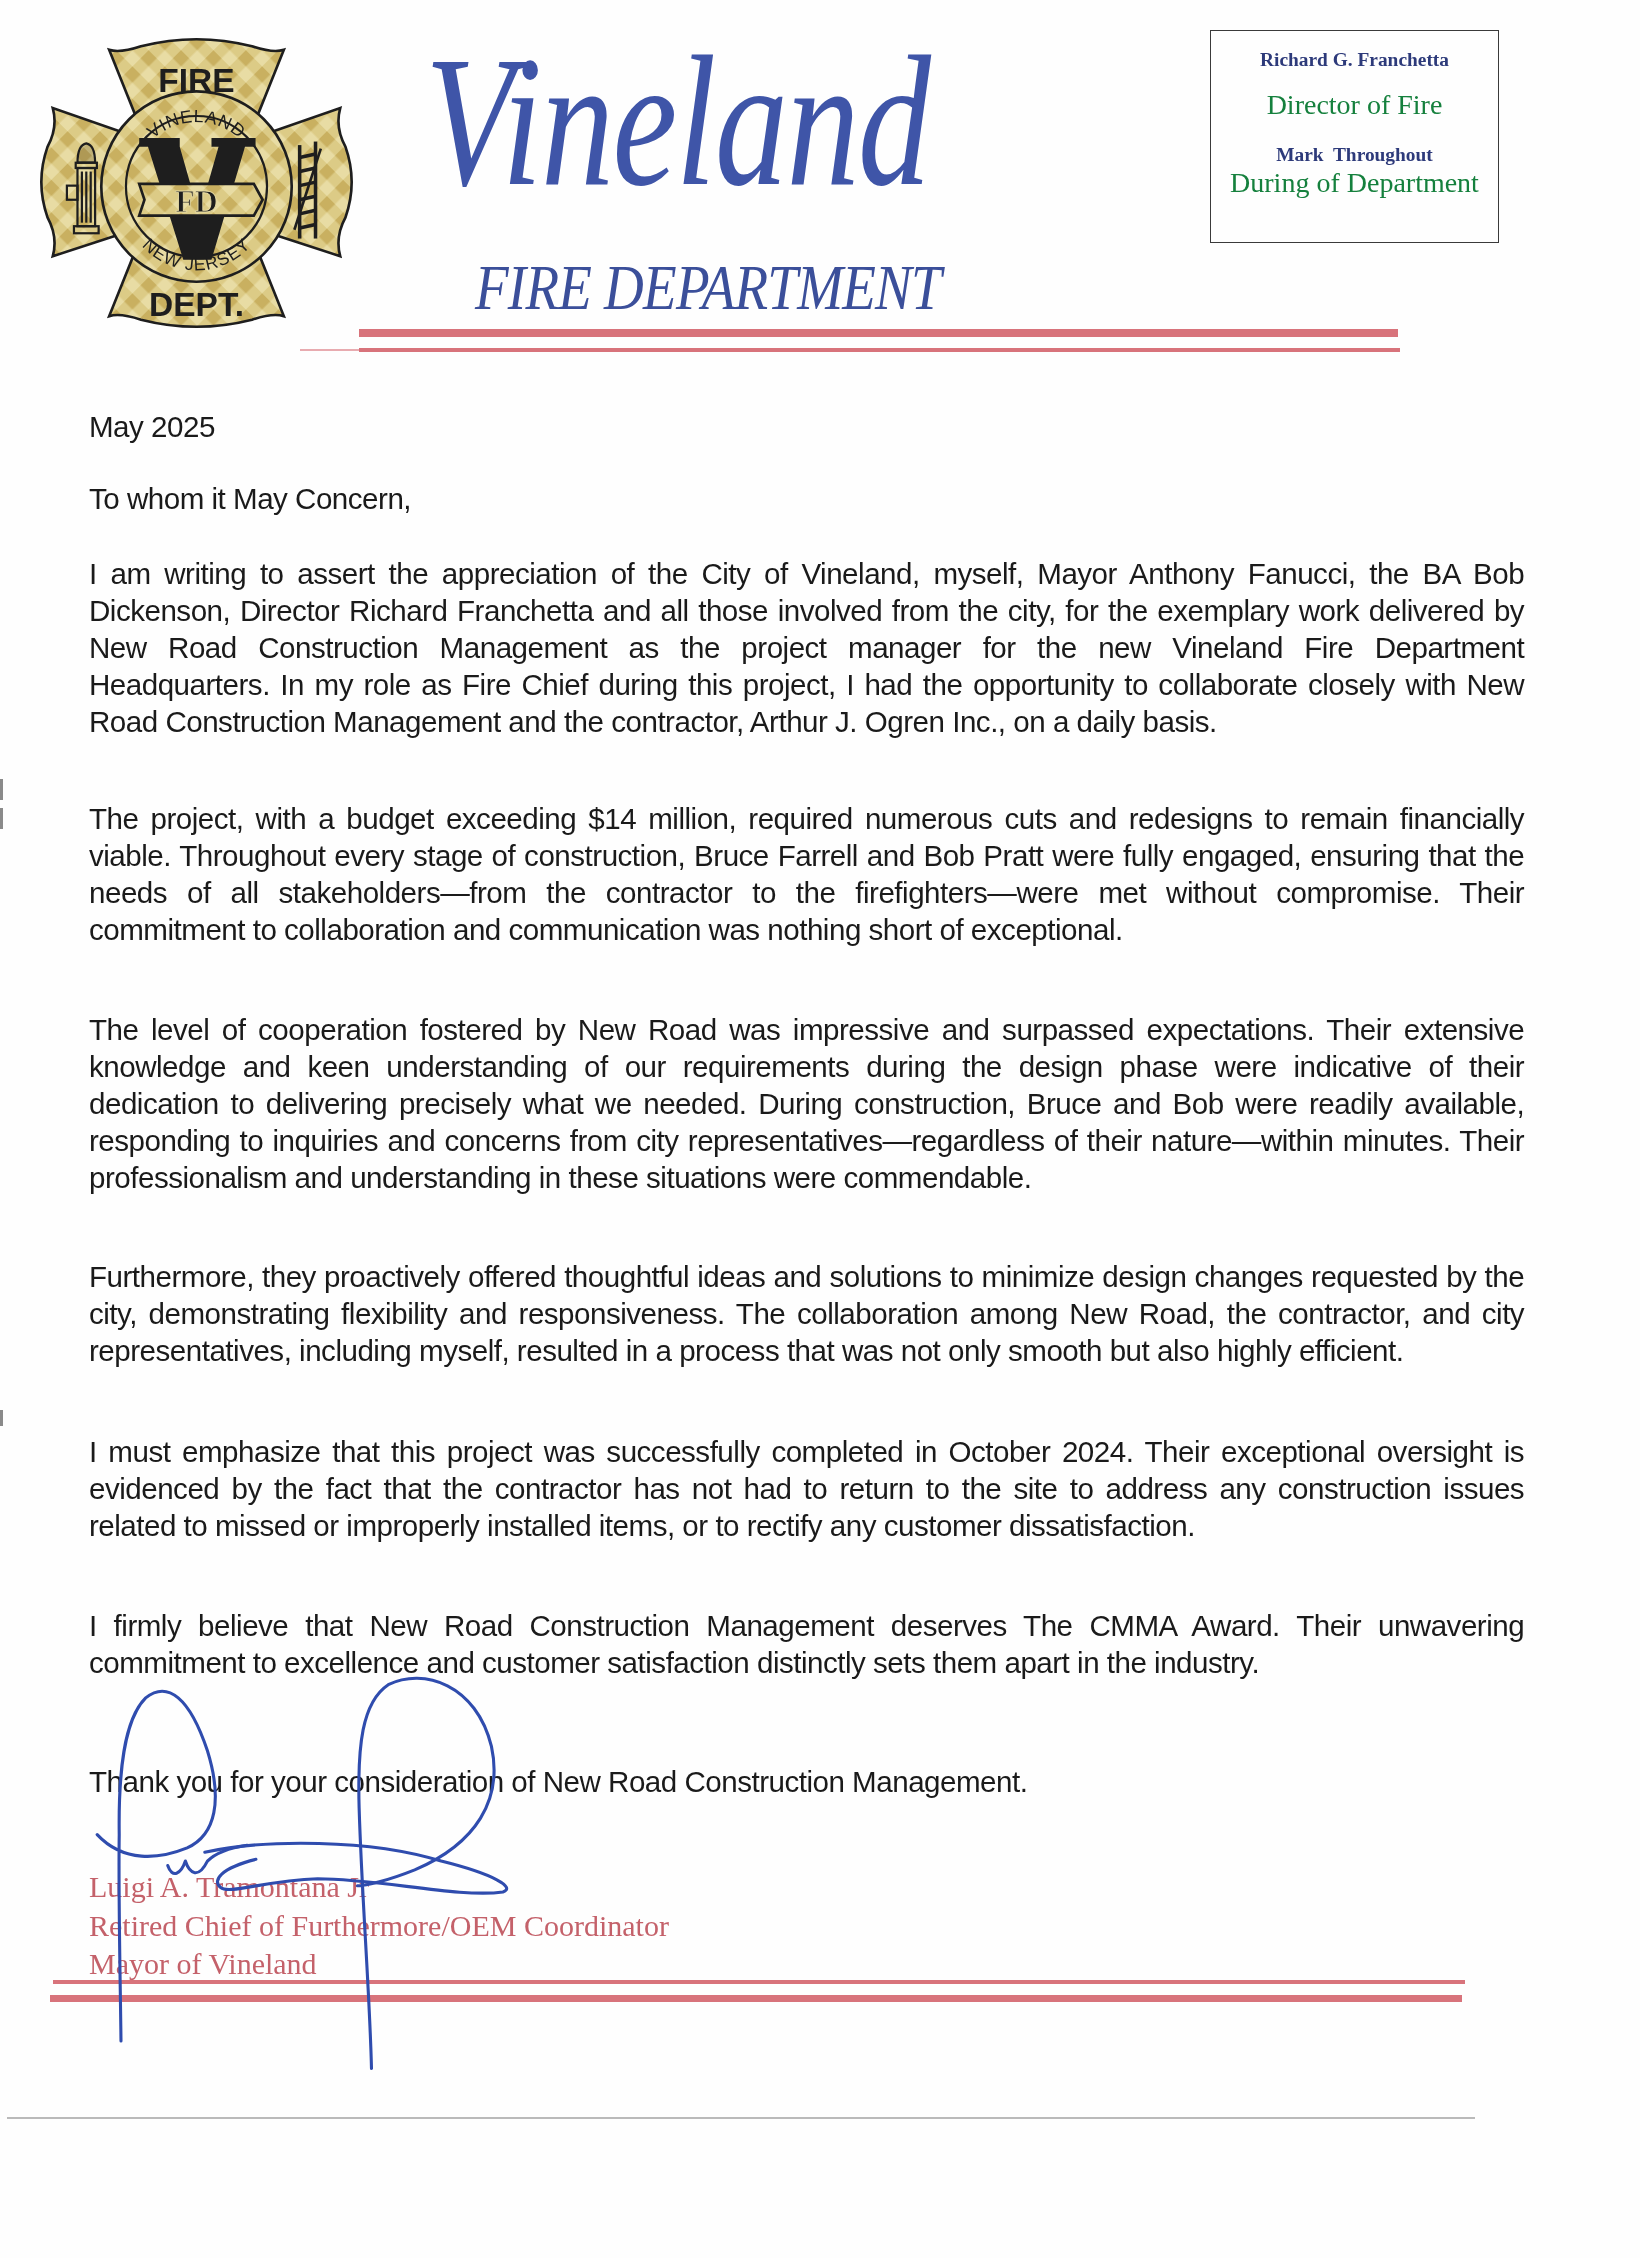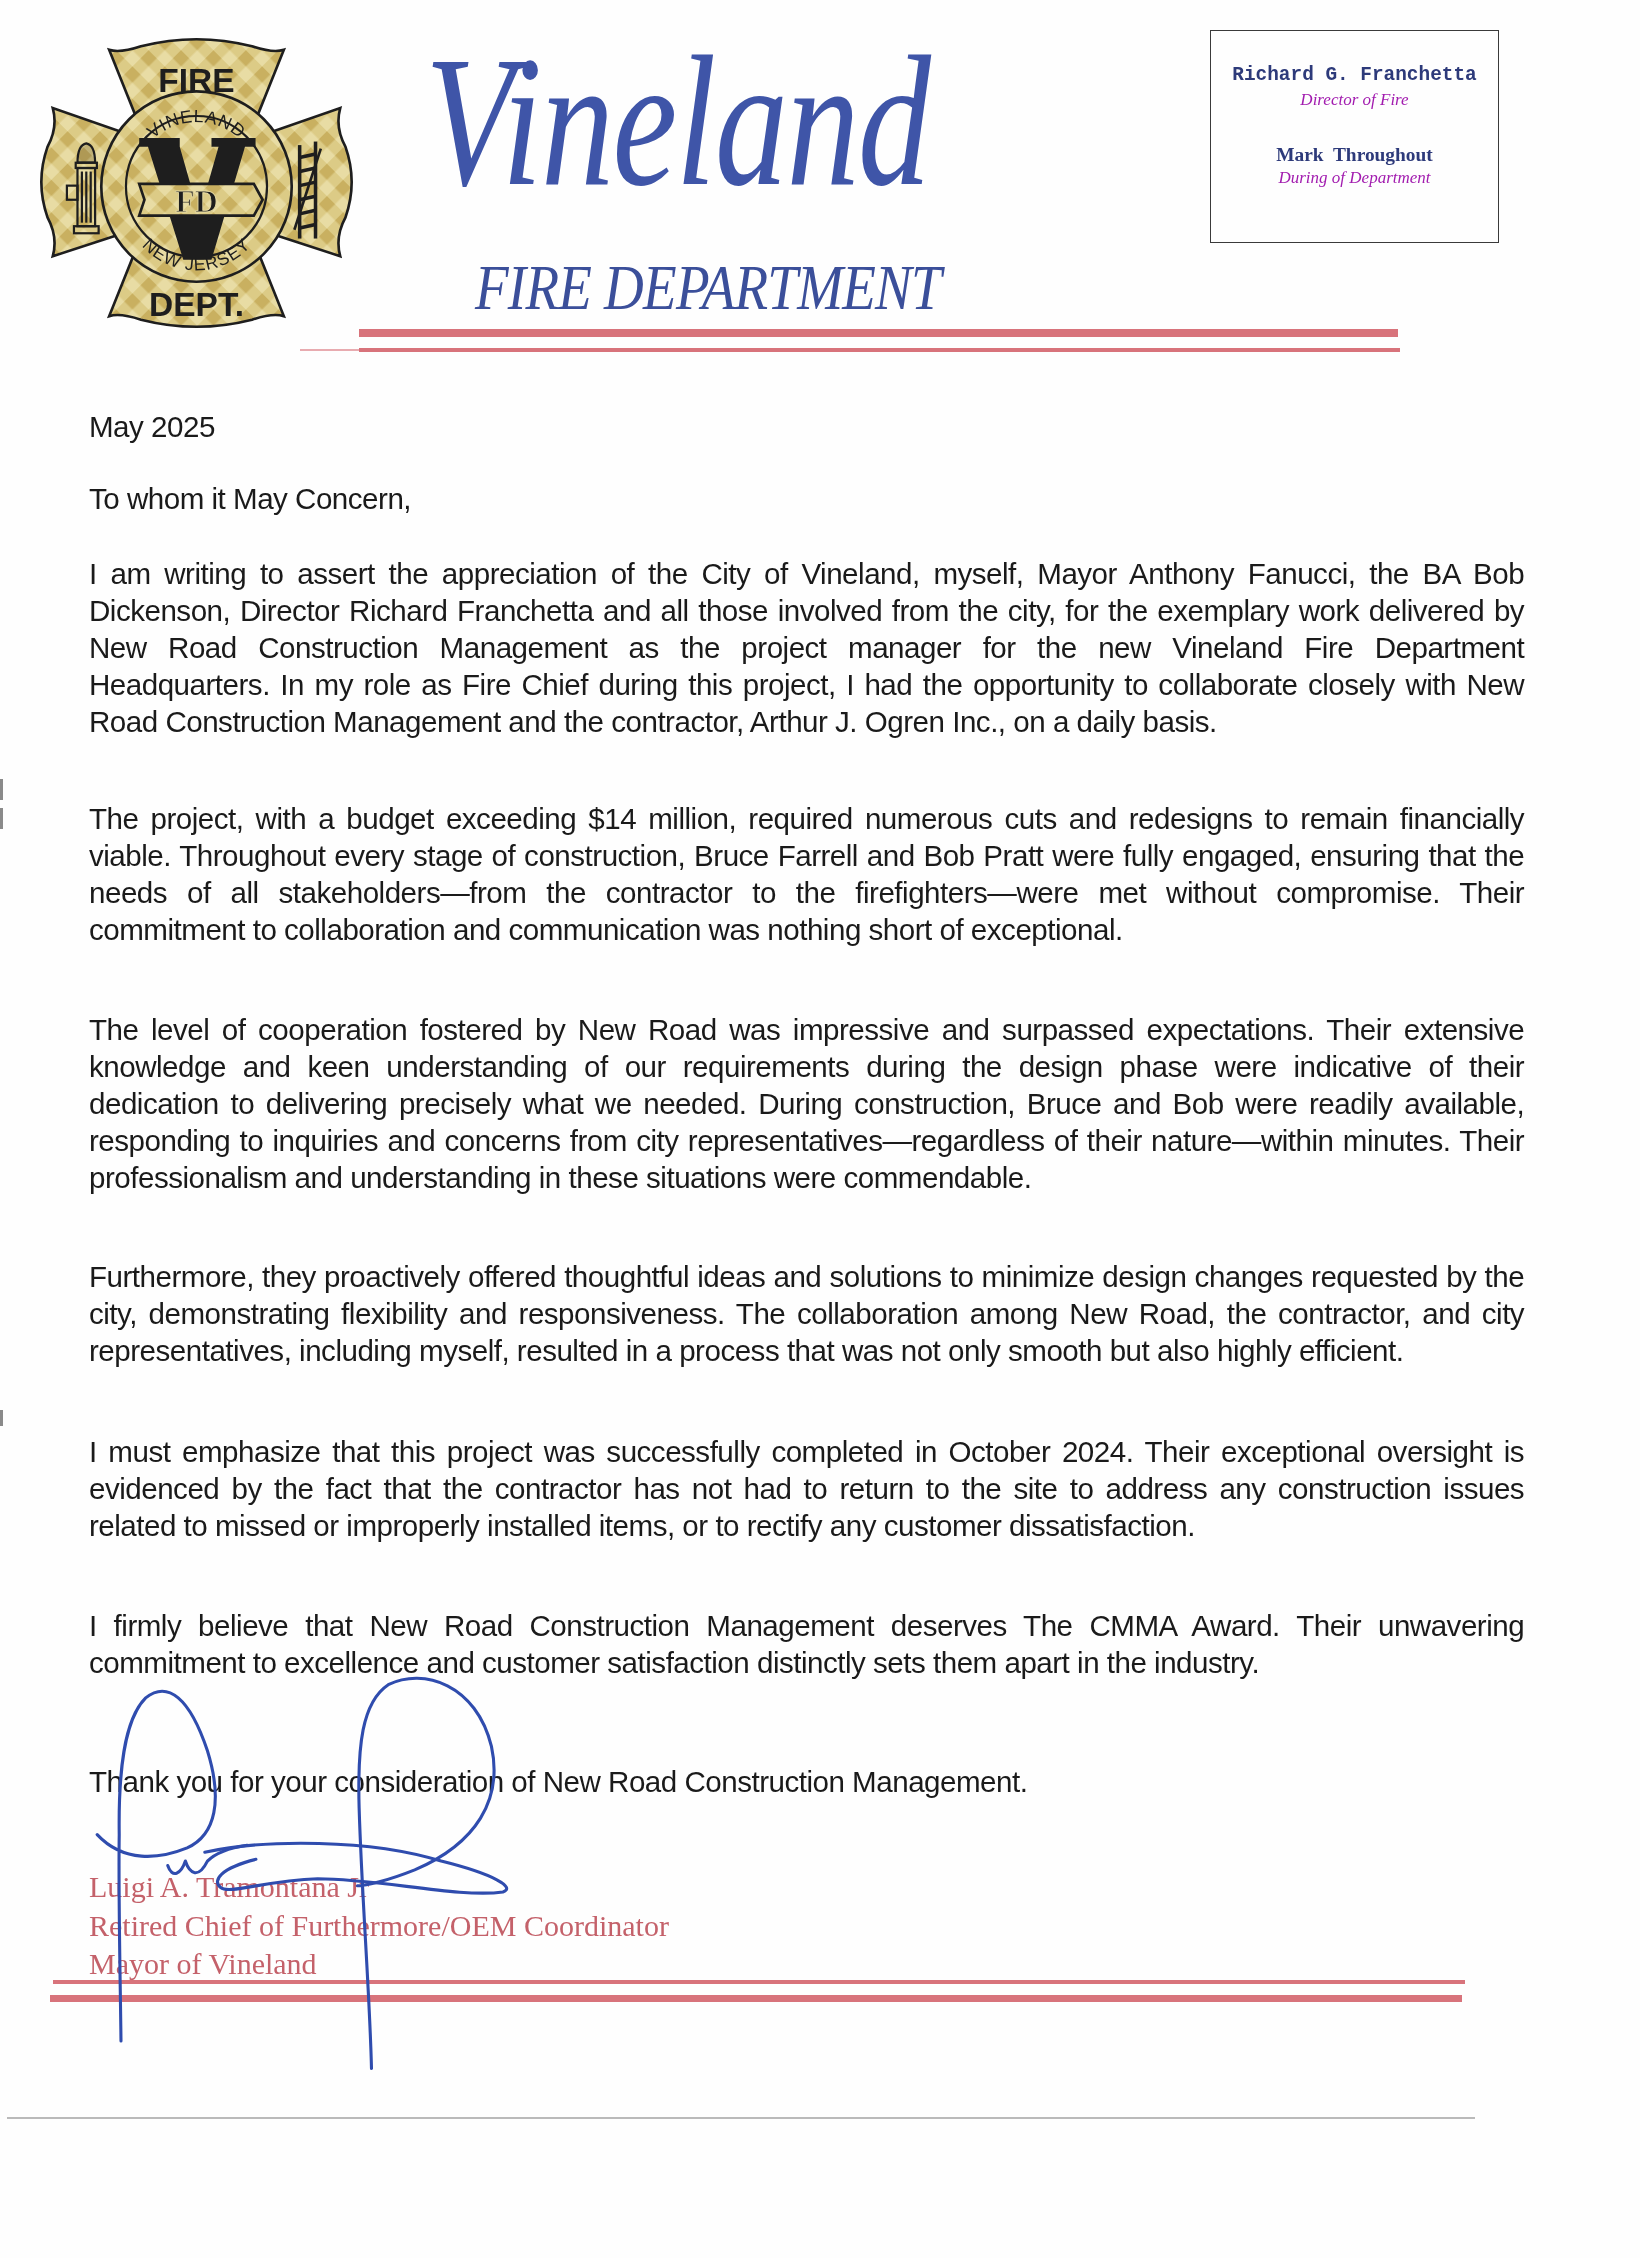--- a/index.html
+++ b/index.html
@@ -25,22 +25,22 @@
     white-space: nowrap; letter-spacing: -0.9px;
   }
 
   
   .officials-box {
     position: absolute; left: 1210px; top: 30px; width: 289px; height: 213px;
     border: 1.8px solid #3a3a3a; box-sizing: border-box;
     font-family: "Liberation Serif", serif; text-align: center; color: #2d3a7a;
   }
   .off-name { font-weight: bold; font-size: 19.4px; line-height: 1; }
-  .off-title { font-style: italic; font-size: 17px; line-height: 1; color: #a21caf; }
-  .off-1 { position: absolute; left: 0; right: 0; top: 35px; font-family: Liberation Mono, monospace; }
+  .off-title { font-size: 28px; line-height: 1; color: #15803d; }
+  .off-1 { position: absolute; left: 0; right: 0; top: 19px; }
   .off-2 { position: absolute; left: 0; right: 0; top: 60px; }
   .off-3 { position: absolute; left: 0; right: 0; top: 114px; }
   .off-4 { position: absolute; left: 0; right: 0; top: 138px; }
 
   
   .rule { position: absolute; background: #d8737b; }
   .rule.thin-gray { background: #9c9c9c; }
 
   
   .body-text {

